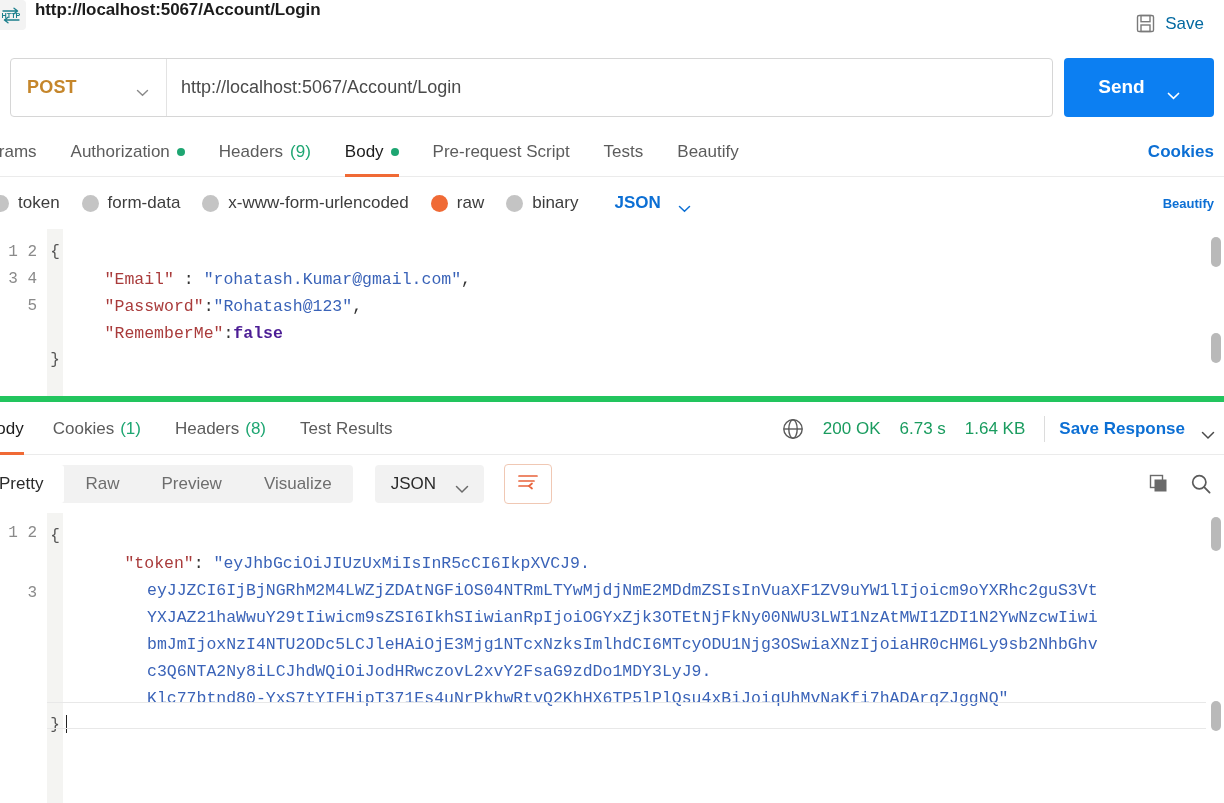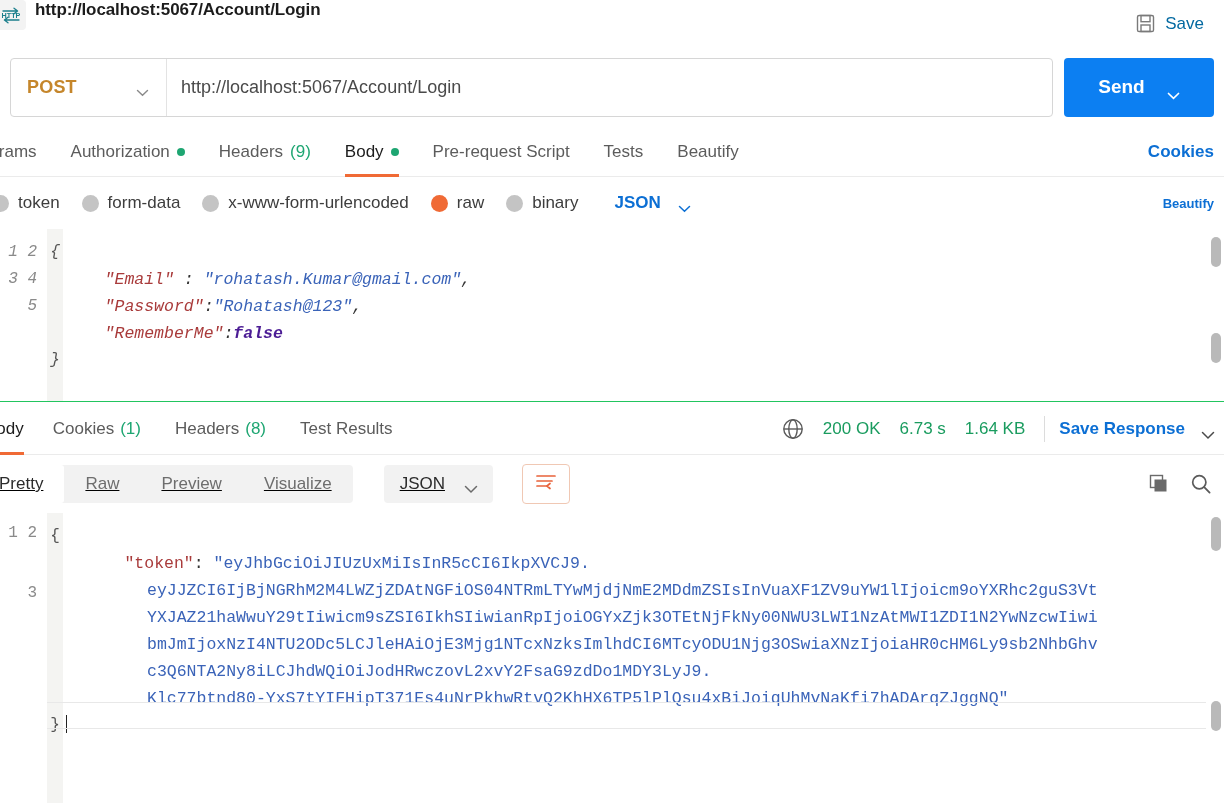--- a/index.html
+++ b/index.html
@@ -236,23 +236,22 @@
     cursor: pointer;
   }
 
   
   .req-editor {
     height: 173px;
     min-height: 173px;
     position: relative;
     display: flex;
     background: #ffffff;
-    border-bottom: 1px solid #22c55e;
+    border-bottom: 6px solid #22c55e;
     overflow: hidden;
-    font-style: italic;
   }
   .gutter {
     width: 47px;
     flex-shrink: 0;
     padding-top: 10px;
     text-align: right;
     padding-right: 10px;
     font-family: "Liberation Mono", monospace;
     font-size: 16px;
     color: #8a8a8a;
@@ -358,23 +357,22 @@
     cursor: pointer;
   }
   .save-resp .chev path { stroke: #4a4a4a; }
 
   
   .resp-toolbar {
     height: 58px;
     min-height: 58px;
     display: flex;
     align-items: center;
-    gap: 13px;
-    position: relative;
-    text-decoration: underline;
+    gap: 4px;
+    position: relative;
   }
   .seg-group {
     display: flex;
     align-items: center;
     background: #f2f2f2;
     border-radius: 4px;
     height: 38px;
     margin-left: -22px;
     overflow: hidden;
   }

